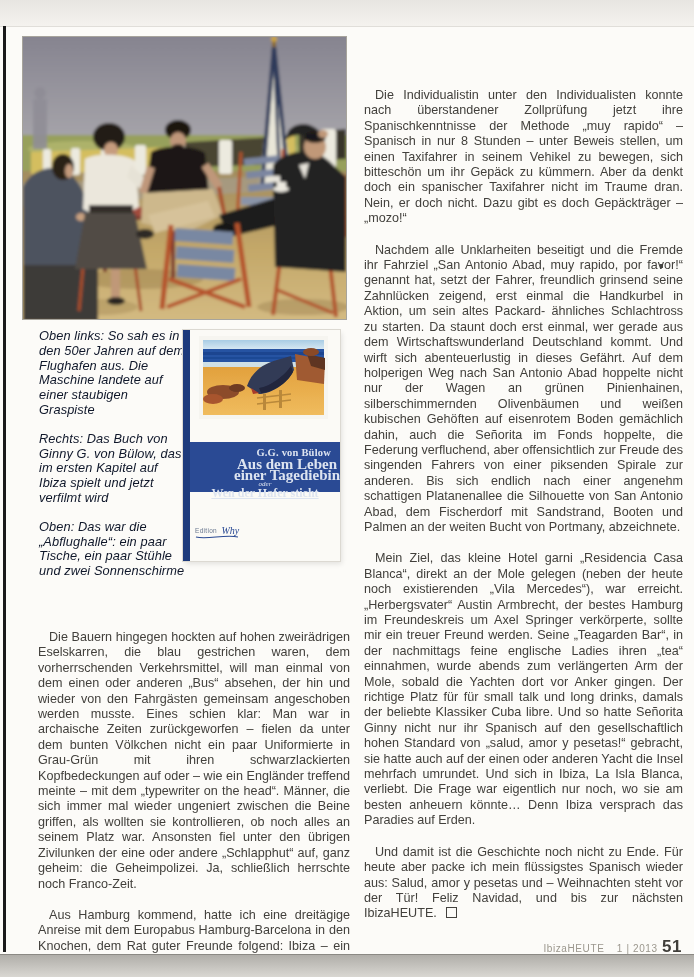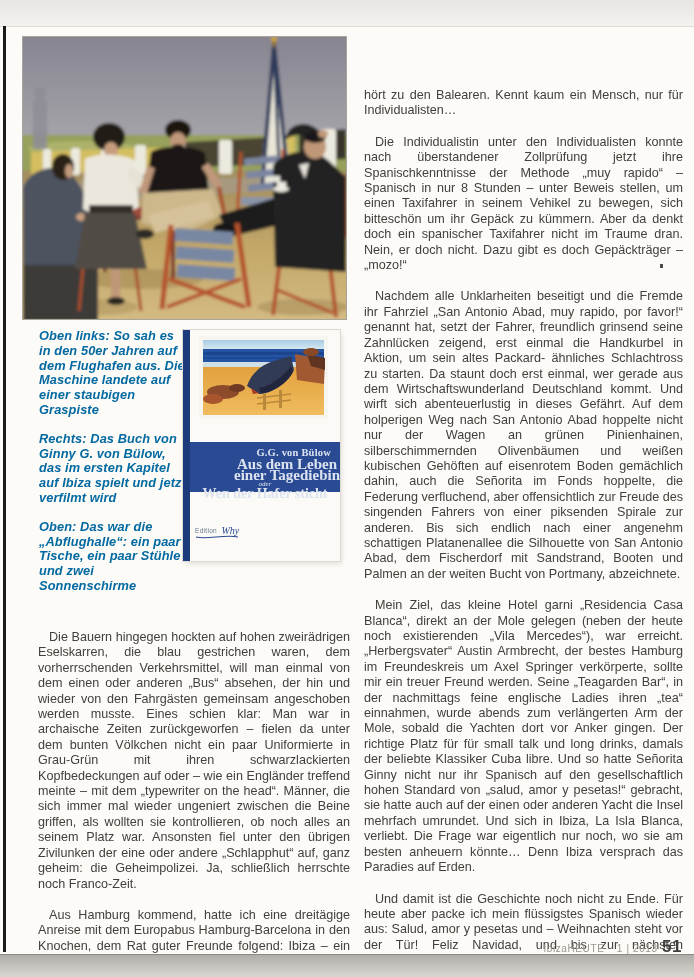--- a/index.html
+++ b/index.html
@@ -19,36 +19,36 @@
     background:linear-gradient(#b0aea9,#d9d7d2);border-top:1px solid #8b8984;}
   .scan-speck{position:absolute;left:660px;top:264px;width:3px;height:4px;background:#4a4a48;}
 
   
   .photo{position:absolute;left:22px;top:36px;width:323px;height:282px;margin:0;
     border:1px solid #a7a49c;box-sizing:content-box;background:#9a98a0;overflow:hidden;}
   .photo svg{display:block;width:100%;height:100%;}
 
   
   .captions{position:absolute;left:39px;top:329px;width:148px;}
-  .cap{font-style:italic;font-size:12.8px;line-height:14.8px;color:#0369a1;
-    margin:0 0 14px 0;font-weight:700;letter-spacing:0.1px;}
+  .cap{font-style:italic;font-size:12.8px;line-height:14.8px;color:#0f172a;
+    margin:0 0 14px 0;font-weight:400;letter-spacing:0.1px;}
 
   
   .book{position:absolute;left:183px;top:330px;width:157px;height:231px;margin:0;
     background:#fbfaf6;box-shadow:0 0 0 1px #dcd9d2, 2px 3px 5px rgba(0,0,0,0.10);}
   .book-spine{position:absolute;left:0;top:0;width:7px;height:100%;background:#1d3a7c;}
   .book-art{position:absolute;left:16px;top:6px;width:129px;height:83px;}
   .book-art svg{display:block;width:100%;height:100%;}
   .book-band{position:absolute;left:7px;top:112px;width:150px;height:50px;
     background:#2a4a94;color:#dde4f0;text-align:center;
     font-family:"Liberation Serif", serif;}
   .book-author{font-size:10.5px;font-weight:bold;text-align:right;padding:5px 9px 1px 2px;letter-spacing:0.2px;}
   .book-title{font-size:15px;font-weight:bold;line-height:11px;padding-left:44px;}
   .book-oder{font-size:7px;font-style:italic;line-height:7px;}
-  .book-subtitle{font-size:14px;font-weight:bold;line-height:11px;}
+  .book-subtitle{font-size:12px;font-weight:bold;line-height:11px;text-decoration:underline;}
   .book-publisher{position:absolute;left:12px;top:196px;line-height:8px;}
   .pub-prefix{font-size:6.5px;color:#6a7890;letter-spacing:0.3px;vertical-align:middle;}
   .pub-name{font-size:10px;font-style:italic;font-weight:normal;color:#2a4a94;
     font-family:"Liberation Serif", serif;vertical-align:middle;}
   .pub-swoosh{display:block;margin-top:-1px;}
 
   
   .col-left{position:absolute;left:38px;top:610px;width:312px;margin-top:20px;}
   .col-right{position:absolute;left:364px;top:88px;width:319px;}
   .body-p{font-size:12.6px;line-height:15.4px;color:#42403c;text-align:justify;
@@ -265,21 +265,20 @@
       </svg>
     </div>
   </figure>
 
   <section class="col-left">
     <p class="body-p indent">Die Bauern hingegen hockten auf hohen zweirädrigen Eselskarren, die blau gestrichen waren, dem vorherrschenden Verkehrsmittel, will man einmal von dem einen oder anderen „Bus“ absehen, der hin und wieder von den Fahrgästen gemeinsam angeschoben werden musste. Eines schien klar: Man war in archaische Zeiten zurückgeworfen – fielen da unter dem bunten Völkchen nicht ein paar Uniformierte in Grau-Grün mit ihren schwarzlackierten Kopfbedeckungen auf oder – wie ein Engländer treffend meinte – mit dem „typewriter on the head“. Männer, die sich immer mal wieder ungeniert zwischen die Beine griffen, als wollten sie kontrollieren, ob noch alles an seinem Platz war. Ansonsten fiel unter den übrigen Zivilunken der eine oder andere „Schlapphut“ auf, ganz geheim: die Geheimpolizei. Ja, schließlich herrschte noch Franco-Zeit.</p>
     <p class="body-p indent">Aus Hamburg kommend, hatte ich eine dreitägige Anreise mit dem Europabus Hamburg-Barcelona in den Knochen, dem Rat guter Freunde folgend: Ibiza – ein Geheimtipp. Ge-</p>
   </section>
 
   <section class="col-right">
-    <p class="body-p">hört zu den Balearen. Kennt kaum ein Mensch, nur für Individualisten…</p>
     <p class="body-p indent">Die Individualistin unter den Individualisten konnte nach überstandener Zollprüfung jetzt ihre Spanischkenntnisse der Methode „muy rapido“ – Spanisch in nur 8 Stunden – unter Beweis stellen, um einen Taxifahrer in seinem Vehikel zu bewegen, sich bitteschön um ihr Gepäck zu kümmern. Aber da denkt doch ein spanischer Taxifahrer nicht im Traume dran. Nein, er doch nicht. Dazu gibt es doch Gepäckträger – „mozo!“</p>
     <p class="body-p indent">Nachdem alle Unklarheiten beseitigt und die Fremde ihr Fahrziel „San Antonio Abad, muy rapido, por favor!“ genannt hat, setzt der Fahrer, freundlich grinsend seine Zahnlücken zeigend, erst einmal die Handkurbel in Aktion, um sein altes Packard- ähnliches Schlachtross zu starten. Da staunt doch erst einmal, wer gerade aus dem Wirtschaftswunderland Deutschland kommt. Und wirft sich abenteuerlustig in dieses Gefährt. Auf dem holperigen Weg nach San Antonio Abad hoppelte nicht nur der Wagen an grünen Pinienhainen, silberschimmernden Olivenbäumen und weißen kubischen Gehöften auf eisenrotem Boden gemächlich dahin, auch die Señorita im Fonds hoppelte, die Federung verfluchend, aber offensichtlich zur Freude des singenden Fahrers von einer piksenden Spirale zur anderen. Bis sich endlich nach einer angenehm schattigen Platanenallee die Silhouette von San Antonio Abad, dem Fischerdorf mit Sandstrand, Booten und Palmen an der weiten Bucht von Portmany, abzeichnete.</p>
     <p class="body-p indent">Mein Ziel, das kleine Hotel garni „Residencia Casa Blanca“, direkt an der Mole gelegen (neben der heute noch existierenden „Vila Mercedes“), war erreicht. „Herbergsvater“ Austin Armbrecht, der bestes Hamburg im Freundeskreis um Axel Springer verkörperte, sollte mir ein treuer Freund werden. Seine „Teagarden Bar“, in der nachmittags feine englische Ladies ihren „tea“ einnahmen, wurde abends zum verlängerten Arm der Mole, sobald die Yachten dort vor Anker gingen. Der richtige Platz für für small talk und long drinks, damals der beliebte Klassiker Cuba libre. Und so hatte Señorita Ginny nicht nur ihr Spanisch auf den gesellschaftlich hohen Standard von „salud, amor y pesetas!“ gebracht, sie hatte auch auf der einen oder anderen Yacht die Insel mehrfach umrundet. Und sich in Ibiza, La Isla Blanca, verliebt. Die Frage war eigentlich nur noch, wo sie am besten anheuern könnte… Denn Ibiza versprach das Paradies auf Erden.</p>
     <p class="body-p indent"><span>Und damit ist die Geschichte noch nicht zu Ende. Für heute aber packe ich mein flüssigstes Spanisch wieder aus: Salud, amor y pesetas und – Weihnachten steht vor der Tür! Feliz Navidad, und bis zur nächsten IbizaHEUTE.</span><span class="endbox"></span></p>
   </section>
 
   <footer class="pagefoot">
     <span class="foot-mag">IbizaHEUTE</span>
     <span class="foot-issue">1 | 2013</span>
     <span class="foot-num">51</span>

